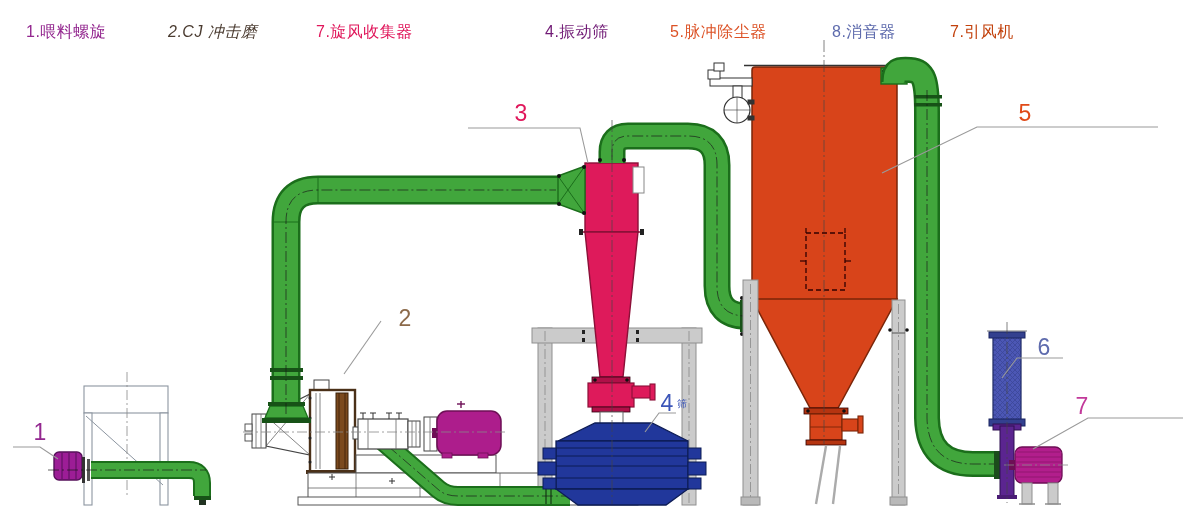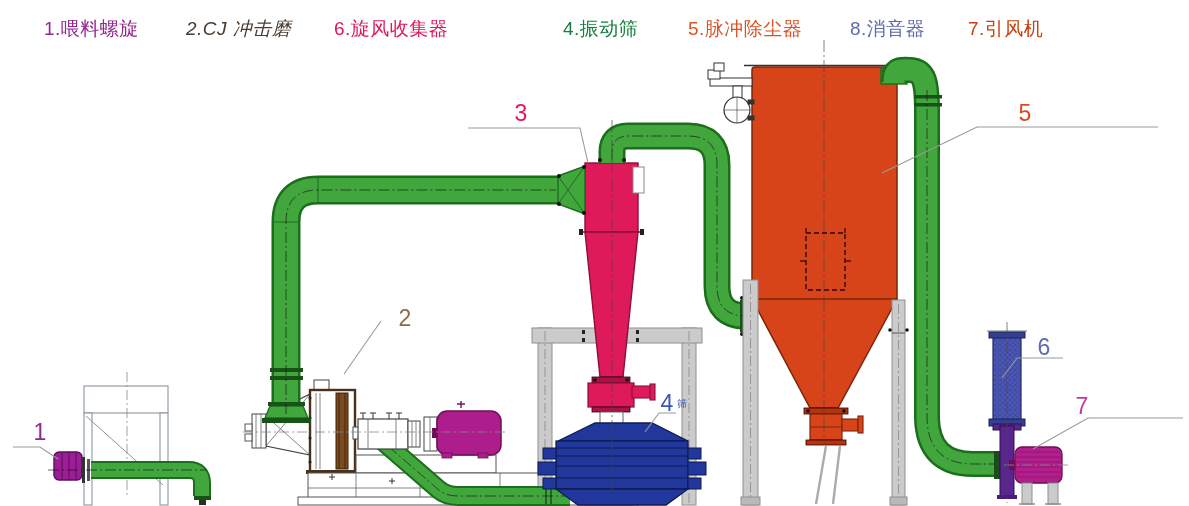--- a/index.html
+++ b/index.html
@@ -1,18 +1,18 @@
 <!DOCTYPE html>
 <html><head>
 <meta charset="utf-8">
 <style>
   html,body{margin:0;padding:0;background:#ffffff;}
   #stage{position:relative;width:1189px;height:506px;background:#ffffff;overflow:hidden;
          font-family:"Liberation Sans",sans-serif;}
-  .legend-item{position:absolute;top:16px;font-size:19px;letter-spacing:0.5px;white-space:nowrap;margin-left:18px;}
+  .legend-item{position:absolute;top:22px;font-size:16px;letter-spacing:0.5px;white-space:nowrap;}
   svg{position:absolute;left:0;top:0;}
   svg text{font-family:"Liberation Sans",sans-serif;}
   .callout-num{font-size:23px;}
   .callout-suffix{font-size:10px;}
   .leader{fill:none;stroke:#9a9a9a;stroke-width:1.1;}
   .pipeO{fill:none;stroke:#1B6E1B;}
   .pipeI{fill:none;stroke:#41A63C;}
   .pipeCL{fill:none;stroke:#1a1a1a;stroke-width:0.9;stroke-dasharray:11 3 2 3;opacity:.75;}
   .cl{fill:none;stroke:#444;stroke-width:0.9;stroke-dasharray:12 3 2 3;opacity:.75;}
   .clgray{fill:none;stroke:#888;stroke-width:0.8;stroke-dasharray:10 3 2 3;}
@@ -320,20 +320,20 @@
       <text class="callout-suffix" x="682" y="407" text-anchor="middle" fill="#3C56B8">筛</text>
       <text class="callout-num" x="1025" y="121" text-anchor="middle" fill="#E04A18">5</text>
       <text class="callout-num" x="1044" y="355" text-anchor="middle" fill="#5E6BAD">6</text>
       <text class="callout-num" x="1082" y="414" text-anchor="middle" fill="#C2399A">7</text>
     </g>
   </svg>
 
   <div>
     <span class="legend-item" style="left: 26px; color: rgb(147, 39, 143);">1.喂料螺旋</span>
     <span class="legend-item" style="left: 168px; color: rgb(74, 59, 48); font-style: italic;">2.CJ 冲击磨</span>
-    <span class="legend-item" style="left: 316px; color: rgb(224, 23, 91);">6.旋风收集器</span>
-    <span class="legend-item" style="left: 545px; color: #15803d;">4.振动筛</span>
+    <span class="legend-item" style="left: 316px; color: rgb(224, 23, 91);">7.旋风收集器</span>
+    <span class="legend-item" style="left: 545px; color: #701a75;">4.振动筛</span>
     <span class="legend-item" style="left: 670px; color: rgb(220, 82, 38);">5.脉冲除尘器</span>
     <span class="legend-item" style="left: 832px; color: rgb(94, 107, 173);">8.消音器</span>
     <span class="legend-item" style="left: 950px; color: #c2410c;">7.引风机</span>
   </div>
 
 </div>
 
 </body></html>

